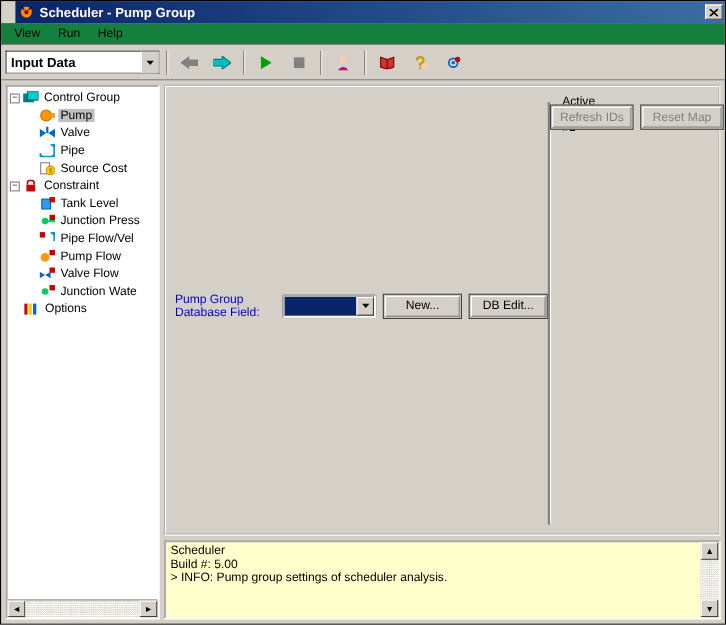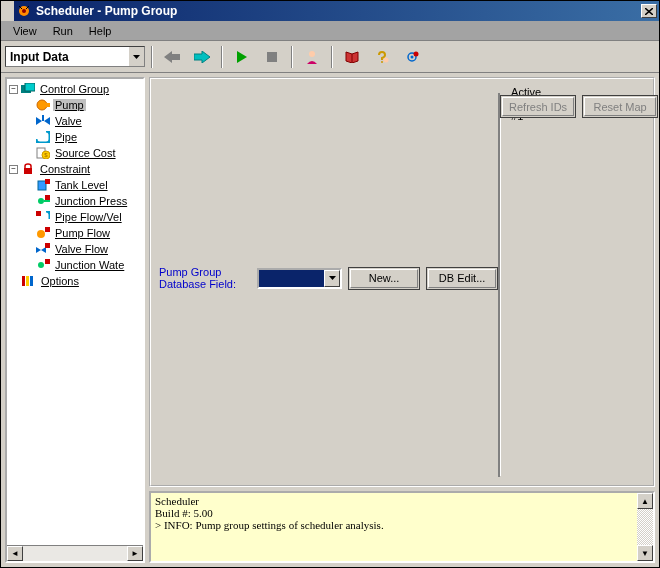--- a/index.html
+++ b/index.html
@@ -3,36 +3,36 @@
 <meta charset="utf-8">
 <style>
   * { box-sizing: border-box; }
   html, body { margin:0; padding:0; font-family: Tahoma, "MS Sans Serif", Arial, sans-serif; font-size:11px; overflow:hidden; }
   .window { width:660px; height:568px; background:#d4d0c8; border:1px solid #000; position:relative; display:flex; flex-direction:column; }
   .titlebar { height:20px; background:linear-gradient(to right,#0a246a,#3a6ea5); color:#fff; display:flex; align-items:center; padding:0 2px; font-weight:bold; font-size:12px;margin-left:13px; }
   .titlebar .ticon { width:16px; height:16px; margin-right:4px; display:flex; align-items:center; justify-content:center; }
   .titlebar .title-text { flex:1; }
   .titlebar .winbtns { display:flex; }
   .winbtn { width:16px; height:14px; background:#d4d0c8; border:1px solid #fff; border-right-color:#404040; border-bottom-color:#404040; margin-left:2px; font-family:Marlett,Arial; font-size:9px; display:flex; align-items:center; justify-content:center; color:#000; }
-  .menubar { height:20px; background:#a3a3a3; display:flex; align-items:center; padding:0 4px; border-bottom:1px solid #808080; }
+  .menubar { height:20px; background:#15803d; display:flex; align-items:center; padding:0 4px; border-bottom:1px solid #808080; }
   .menubar .mitem { padding:2px 8px; cursor:default; }
   .toolbar { height:32px; background:#d4d0c8; display:flex; align-items:center; padding:2px 4px; gap:4px; border-bottom:1px solid #808080; }
   .combo { height:21px; border:1px solid #808080; border-top-color:#404040; border-left-color:#404040; background:#fff; display:flex; align-items:center; font-size:12px; }
   .combo .ctext { flex:1; padding:0 4px; font-weight:bold; }
   .combo .cbtn { width:16px; height:100%; background:#d4d0c8; border-left:1px solid #fff; display:flex; align-items:center; justify-content:center; }
   .tbtn { width:26px; height:26px; display:flex; align-items:center; justify-content:center; border:1px solid transparent; }
   .sep { width:2px; height:22px; border-left:1px solid #808080; border-right:1px solid #fff; margin:0 2px; }
   .mainarea { flex:1; display:flex; padding:4px; gap:4px; min-height:0; }
   .treepanel { width:140px; display:flex; flex-direction:column; border:2px inset #fff; background:#fff; }
   .tree { flex:1; overflow:hidden; padding:2px 0; }
   .treerow { display:flex; align-items:center; height:16px; white-space:nowrap; overflow:hidden; }
   .tbox { width:9px; height:9px; border:1px solid #808080; background:#fff; display:flex; align-items:center; justify-content:center; font-size:8px; line-height:1; margin-right:2px; flex-shrink:0; }
   .tspace { display:inline-block; flex-shrink:0; }
   .ticon2 { width:16px; height:16px; display:inline-flex; align-items:center; justify-content:center; margin-right:2px; flex-shrink:0; }
-  .tlabel { padding:0 2px;text-decoration:underline; }
+  .tlabel { padding:0 2px; }
   .tlabel.sel { background:#c0c0c0; }
   .hscroll { height:16px; background:#d4d0c8; border-top:1px solid #808080; display:flex; }
   .hsbtn { width:16px; height:100%; background:#d4d0c8; border:1px solid #fff; border-right-color:#404040; border-bottom-color:#404040; display:flex; align-items:center; justify-content:center; font-size:8px; }
   .hstrack { flex:1; background:repeating-conic-gradient(#d4d0c8 0% 25%, #fff 0% 50%) 50% / 2px 2px; }
   .rightpanel { flex:1; display:flex; flex-direction:column; gap:4px; min-width:0; }
   .formarea { flex:1; border:2px groove #fff; background:#d4d0c8; padding:10px 8px 8px 8px; display:flex; flex-direction:row; position:relative; }
   .dbrow { display:flex; align-items:center; gap:6px; margin-bottom:10px; }
   .dblabel { color:#0000cc; }
   .combo2 { width:130px; height:21px; background:#0a246a; border:2px inset #fff; display:flex; }
   .combo2 .ctext2 { flex:1; }
@@ -43,21 +43,21 @@
   .groupbox { flex:1; border:1px solid #808080; border-top-color:#808080; position:relative; margin-top:4px; }
   .groupbox::after{ content:''; position:absolute; inset:1px 0 0 1px; border:1px solid #fff; border-right:none; border-bottom:none; pointer-events:none;}
   .grouplabel { position:absolute; top:-8px; left:8px; background:#d4d0c8; padding:0 4px; }
   .btnrow { display:flex; gap:6px; margin-top:6px; }
   .btnrow .btn { flex:0 0 auto; min-width:76px; font-size:11px; padding:0 4px;}
   .wide { min-width:110px !important; }
   .dcombo { height:23px; border:2px inset #fff; background:#d4d0c8; display:flex; min-width:118px; align-items:center; }
   .dcombo .dtext { flex:1; padding:0 4px; color:#808080; }
   .dcombo .dbtn { width:16px; height:100%; background:#d4d0c8; display:flex; align-items:center;justify-content:center; border-left:1px solid #808080; color:#808080; }
   .log { height:72px; border:2px inset #fff; background:#ffffcc; display:flex; }
-  .logtext { flex:1; padding:2px 4px; font-family:Liberation Serif, serif; white-space:pre; overflow:hidden; }
+  .logtext { flex:1; padding:2px 4px; font-family:Liberation Sans, sans-serif; white-space:pre; overflow:hidden; }
   .vscroll { width:16px; background:#d4d0c8; display:flex; flex-direction:column; }
   .vsbtn { height:16px; background:#d4d0c8; border:1px solid #fff; border-right-color:#404040; border-bottom-color:#404040; display:flex; align-items:center; justify-content:center; font-size:8px;}
   .vstrack { flex:1; background:repeating-conic-gradient(#d4d0c8 0% 25%, #fff 0% 50%) 50% / 2px 2px; }
   svg { display:block; }
 </style>
 </head>
 <body>
 
 <div class="window">
   <div class="titlebar">

